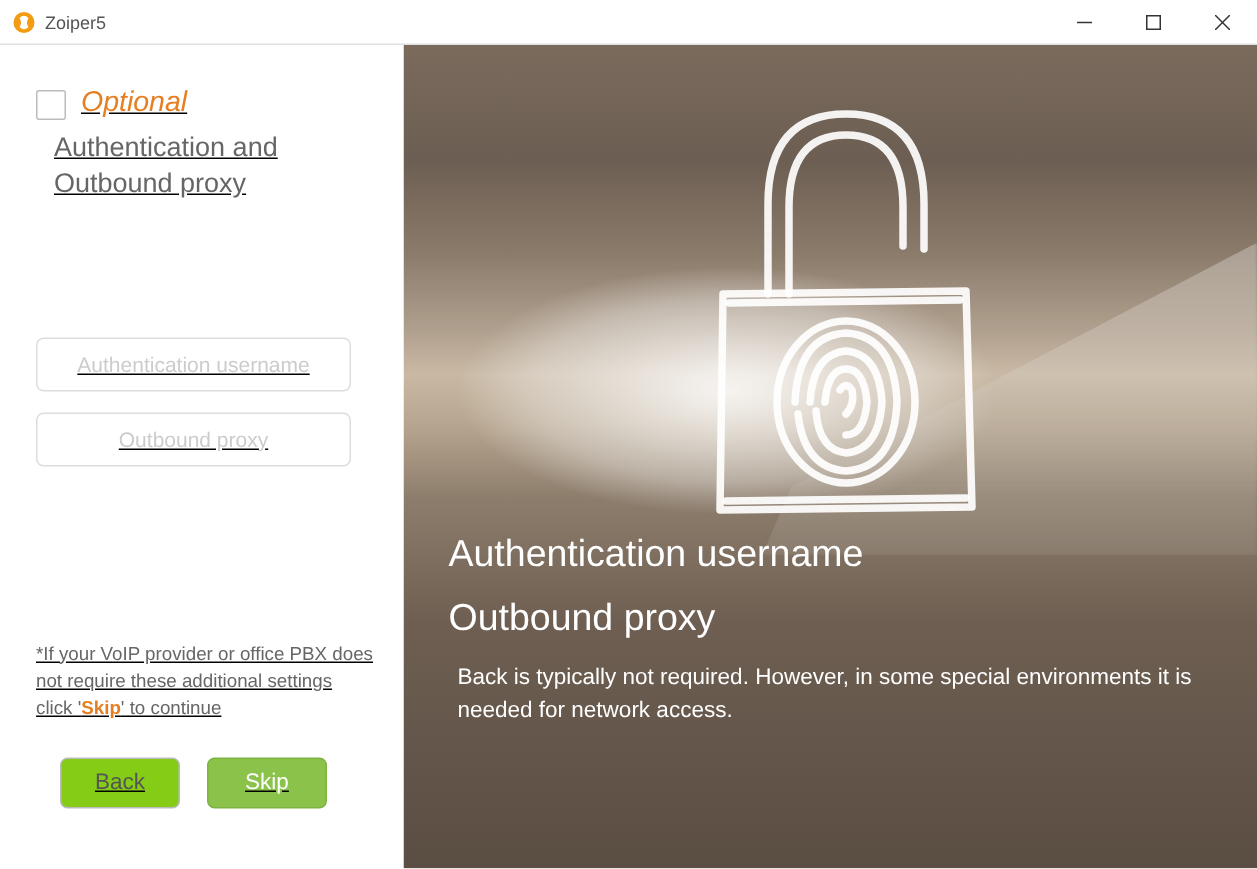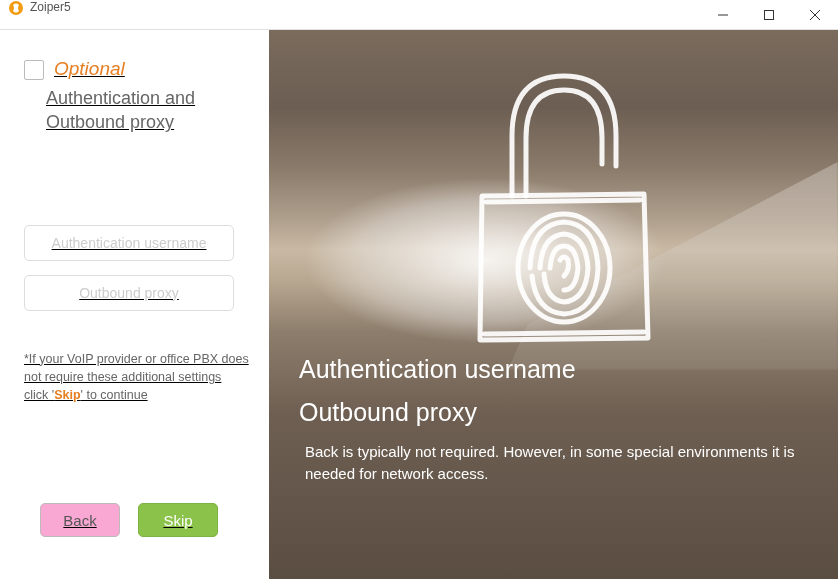--- a/index.html
+++ b/index.html
@@ -8,20 +8,21 @@
     background: #fff;
     width: 838px;
     height: 579px;
     overflow: hidden;
   }
   .titlebar {
     height: 30px;
     background: #fff;
     border-bottom: 1px solid #e0e0e0;
     display: flex;
+    align-items: center;
     padding-left: 8px;
   }
   .titlebar .app-icon {
     width: 16px; height: 16px; margin-right: 6px;
   }
   .titlebar .title {
     font-size: 12px;
     color: #555;
     flex: 0 0 auto;
   }
@@ -63,42 +64,42 @@
   .opt-title {
     font-size: 19px;
     font-style: italic;
     color: #e67e22;
     font-weight: 500;
   }
   .opt-sub {
     font-size: 18px;
     color: #666;
     line-height: 1.35;
-    margin-left: 22px;
+    margin-left: 12px;
   }
   .inputs {
     margin-top: 90px;
     display: flex;
     flex-direction: column;
     gap: 14px;
   }
   .text-input {
     width: 210px;
     height: 36px;
     border: 1px solid #ddd;
     border-radius: 5px;
     background: #fff;
     text-align: center;
     font-size: 14px;
     color: #bbb;
     outline: none;
   }
   .text-input::placeholder { color: #ccc; }
   .hint {
-    margin-top: 39px;
+    margin-top: 116px;
     font-size: 12.5px;
     color: #666;
     line-height: 1.45;
   }
   .hint .skip-word {
     color: #e67e22;
     font-weight: bold;
   }
   .buttons {
     margin-top: auto;
@@ -111,21 +112,21 @@
     width: 80px;
     height: 34px;
     border-radius: 5px;
     font-size: 15px;
     display: flex;
     align-items: center;
     justify-content: center;
     cursor: pointer;
   }
   .btn-back {
-    background: #f9a8d4;
+    background: #84cc16;
     border: 1px solid #bbb;
     color: #555;
     margin-left: 16px;
   }
   .btn-skip {
     background: #8bc34a;
     border: 1px solid #7cb342;
     color: #fff;
   }
   .right {

